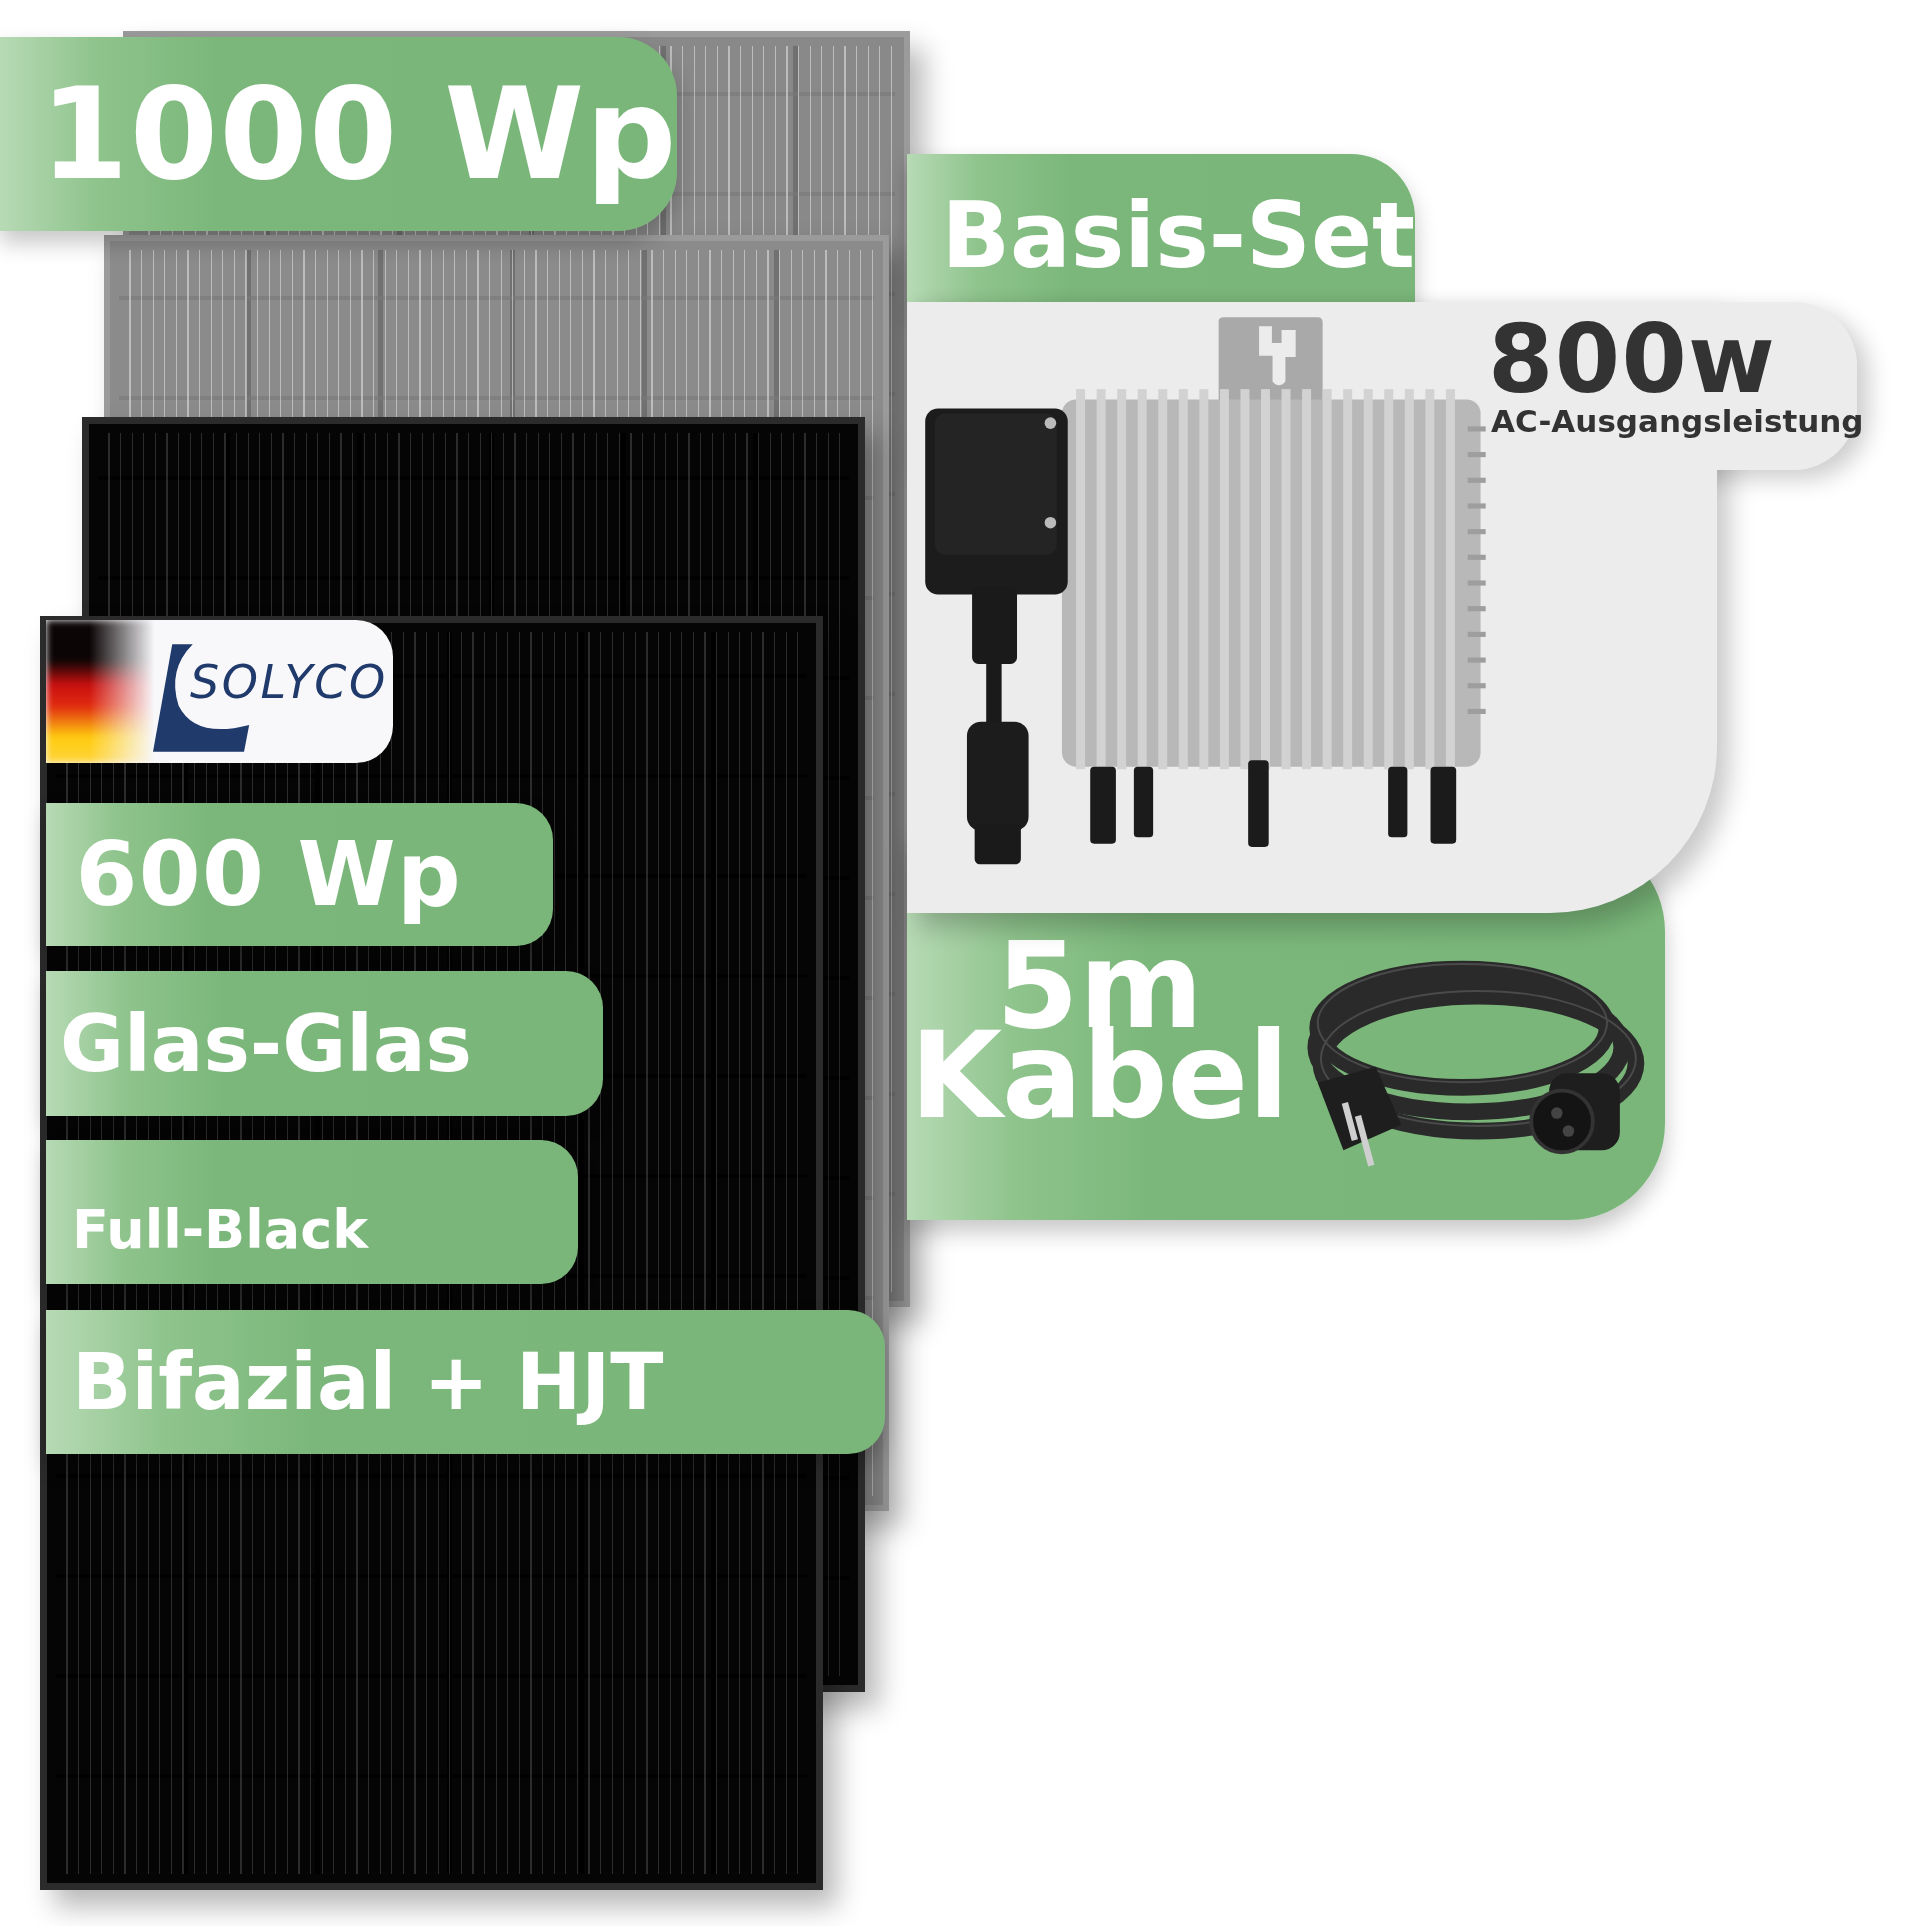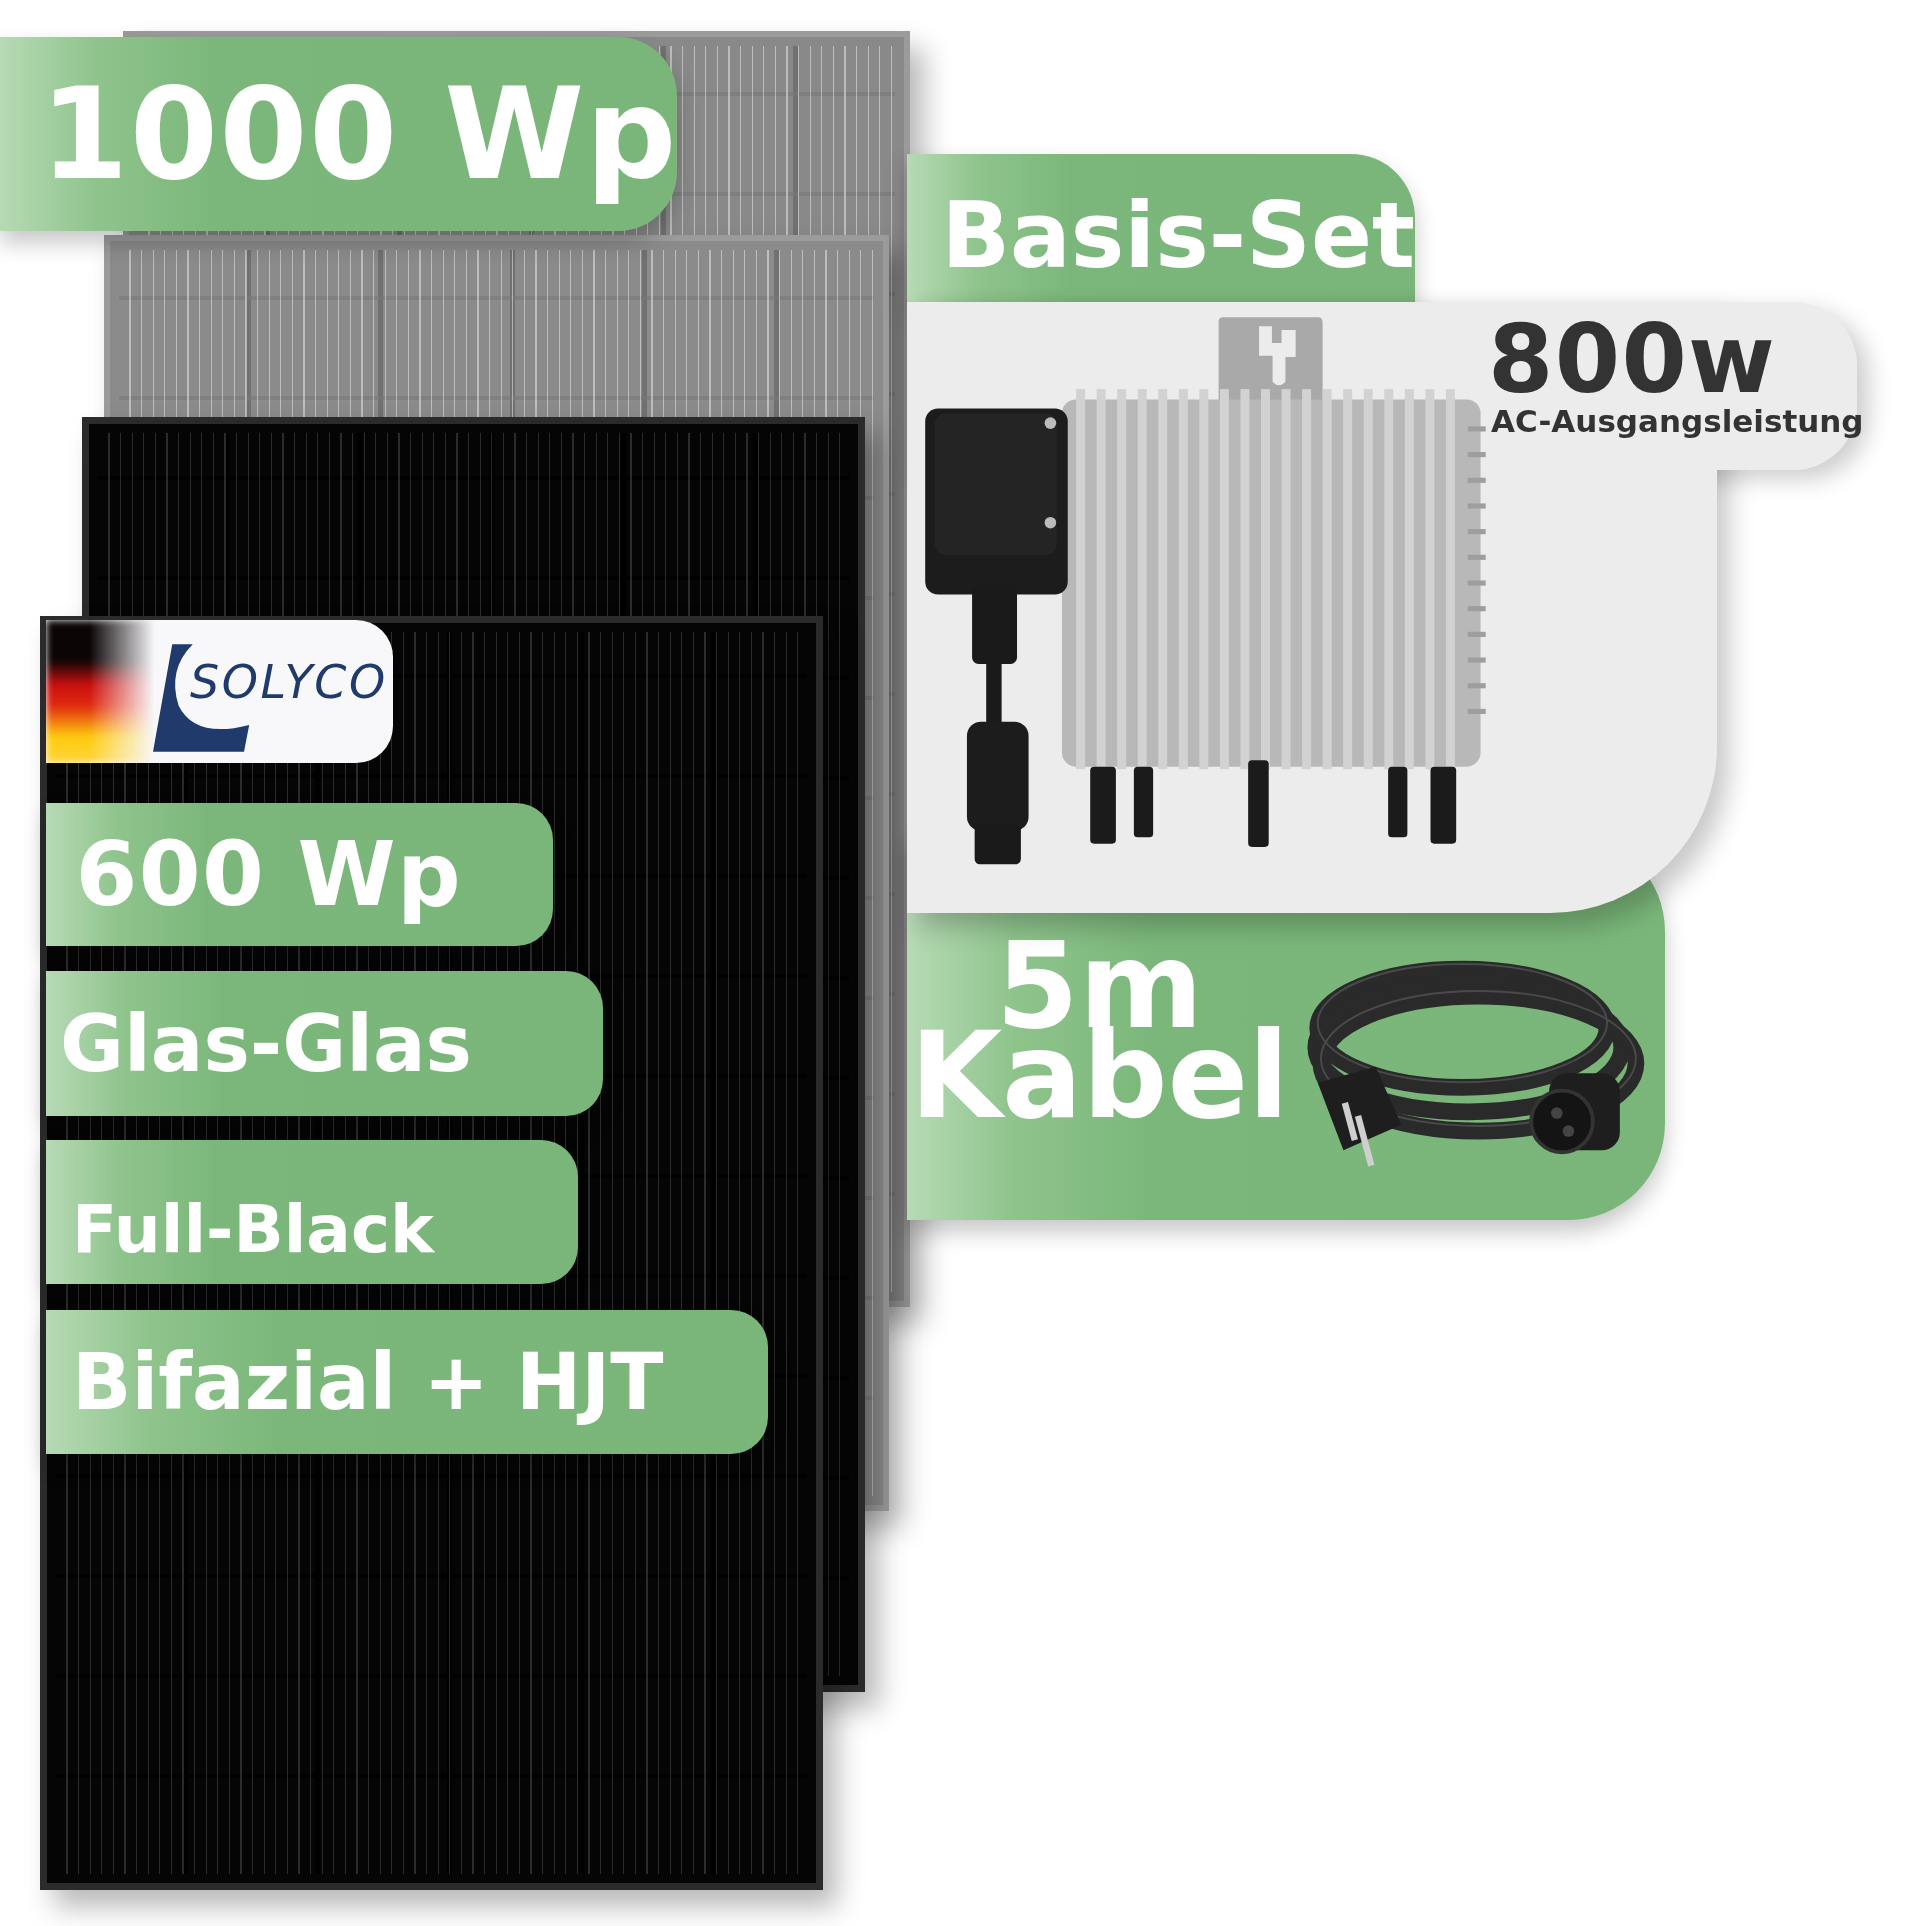--- a/index.html
+++ b/index.html
@@ -81,23 +81,23 @@
   <span class="solyco-text" style="left:144px; top:39px; font-size:46px; line-height:1;">SOLYCO</span>
 </div>
 
 <div class="pill" style="left:46px; top:803px; width:507px; height:143px; border-radius:0 37px 37px 0; padding-left:29.5px;">
   <span class="pill-text" style="font-size:89px; line-height:1;">600 Wp</span>
 </div>
 <div class="pill" style="left:46px; top:971px; width:557px; height:145px; border-radius:0 37px 37px 0; padding-left:14px;">
   <span class="pill-text" style="font-size:78px; line-height:1; letter-spacing:0;">Glas-Glas</span>
 </div>
 <div class="pill" style="left:46px; top:1140px; width:532px; height:144px; border-radius:0 37px 37px 0; padding-left:26px;">
-  <span class="pill-text" style="font-size:66px; line-height:1; letter-spacing:0;margin-top:35px;">Full-Black</span>
-</div>
-<div class="pill" style="left:46px; top:1310px; width:722px; height:144px; border-radius:0 37px 37px 0; padding-left:26px;">
+  <span class="pill-text" style="font-size:54px; line-height:1; letter-spacing:0;margin-top:35px;">Full-Black</span>
+</div>
+<div class="pill" style="left:46px; top:1310px; width:839px; height:144px; border-radius:0 37px 37px 0; padding-left:26px;">
   <span class="pill-text" style="font-size:78px; line-height:1; letter-spacing:0;">Bifazial + HJT</span>
 </div>
 
 <div class="pill" style="left:907px; top:835px; width:758px; height:385px; border-radius:0 96px 96px 0; padding:0; display:block;">
   <div class="abs" style="left:0; top:109px; width:385px; text-align:center; font-size:119px; line-height:0.72; font-weight:900; color:#fff;">
     <div>5m</div>
     <div style="margin-top:3.9px;">Kabel</div>
   </div>
 
   <svg class="abs" style="left:385px; top:116px;" width="360" height="238" viewBox="0 0 560 370">

